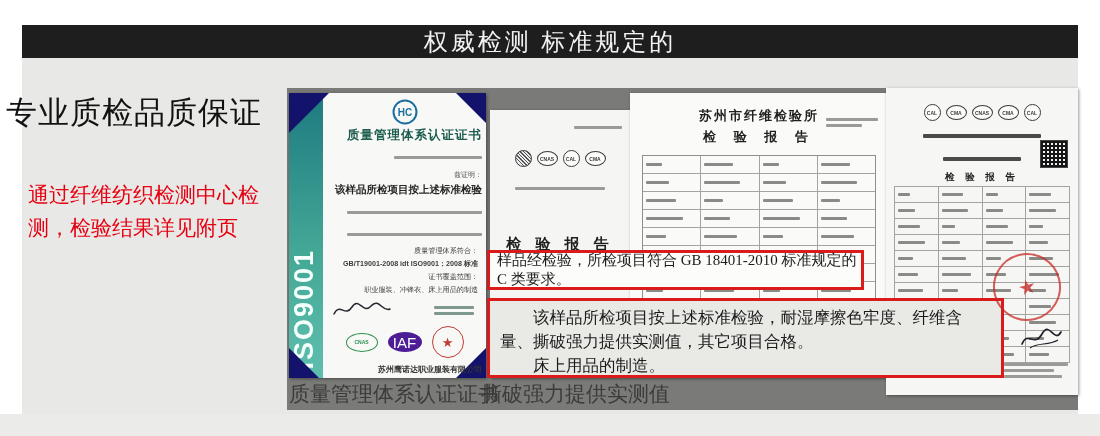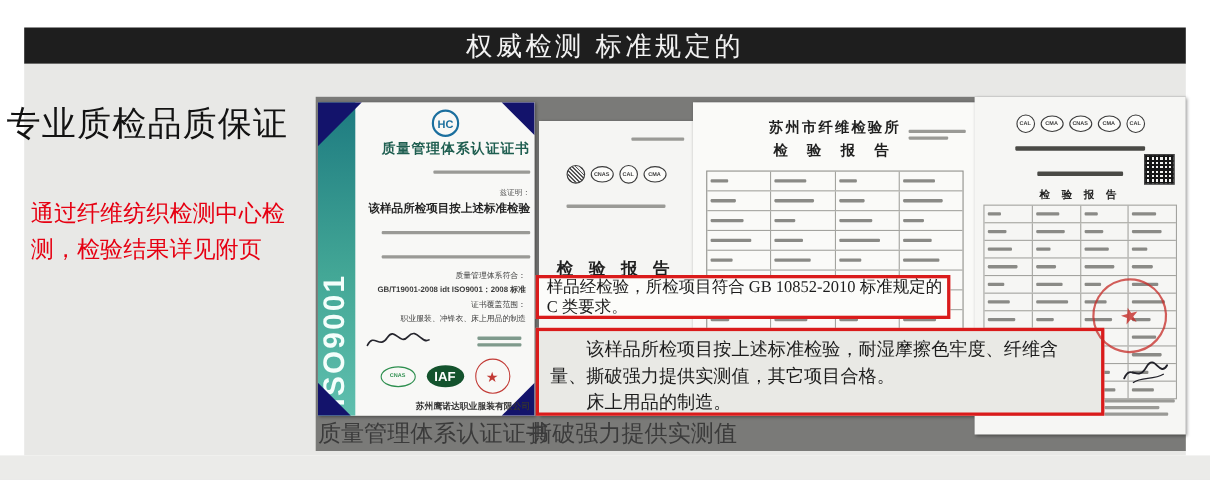--- a/index.html
+++ b/index.html
@@ -38,22 +38,22 @@
   .hc{display:block;margin:0 auto 2px auto;}
   .cert-title{font-size:12.5px;font-weight:bold;color:#1e5e50;letter-spacing:1px;}
   .tinylabel{font-size:7px;color:#555;margin-top:4px;}
   .company{font-size:10.5px;font-weight:bold;color:#262626;margin-top:3px;}
   .tiny{font-size:7.5px;color:#3c3c3c;margin-top:3px;transform:scale(.95);}
   .sig-row{display:flex;align-items:center;justify-content:space-between;margin:5px 8px 0 4px;}
   .datebars .bar{display:block;margin:3px 0;background:#7f9a8c;}
   .logo-row{display:flex;align-items:center;justify-content:center;gap:10px;margin-top:6px;}
   .cnas-oval{width:30px;height:17px;border:1.5px solid #2e8f4f;border-radius:50%;
              font-size:5px;color:#2e8f4f;display:flex;align-items:center;justify-content:center;font-weight:bold;}
-  .iaf-oval{width:34px;height:20px;background:#14532d;border-radius:50%;color:#fff;
-            font-size:12px;font-weight:bold;display:flex;align-items:center;justify-content:center;}
+  .iaf-oval{width:34px;height:20px;background:#4c1d95;border-radius:50%;color:#fff;
+            font-size:15px;font-weight:normal;display:flex;align-items:center;justify-content:center;}
   .seal-star{width:30px;height:30px;border:1.8px solid #c23a35;border-radius:50%;
              color:#c23a35;font-size:13px;display:flex;align-items:center;justify-content:center;}
   .issuer{font-size:8px;font-weight:bold;color:#333;margin-top:6px;}
   
   .reportA{left:203px;top:22px;width:140px;height:268px;background:#f5f5f3;}
   .ra-top{text-align:right;padding:8px 8px 0 0;}
   .mlogo-row{display:flex;align-items:center;justify-content:center;gap:5px;margin-top:14px;}
   .mlogo{border:1.3px solid #3a3a3a;color:#3a3a3a;font-size:5px;font-weight:bold;
          display:flex;align-items:center;justify-content:center;background:#fcfcfa;}
   .mlogo.circle{width:15px;height:15px;border-radius:50%;}
@@ -506,21 +506,21 @@
             <i class="bar" style="width:50px;"></i>
             <i class="bar" style="width:58px;"></i>
         </div>
       </div>
 
       <div class="red-seal">
         <span>★</span>
       </div>
 
       <div class="callout callout1">
-        <span>样品经检验，所检项目符合 GB 10852-2010 标准规定的 C 类要求。</span>
+        <span>样品经检验，所检项目符合 GB 18401-2010 标准规定的 C 类要求。</span>
       </div>
       <div class="callout callout2">
         <p>该样品所检项目按上述标准检验，耐湿摩擦色牢度、纤维含量、撕破强力提供实测值，其它项目合格。</p>
         <p>床上用品的制造。</p>
       </div>
 
       <div class="caption c1">质量管理体系认证证书</div>
       <div class="caption c2">撕破强力提供实测值</div>
 
     </div>

